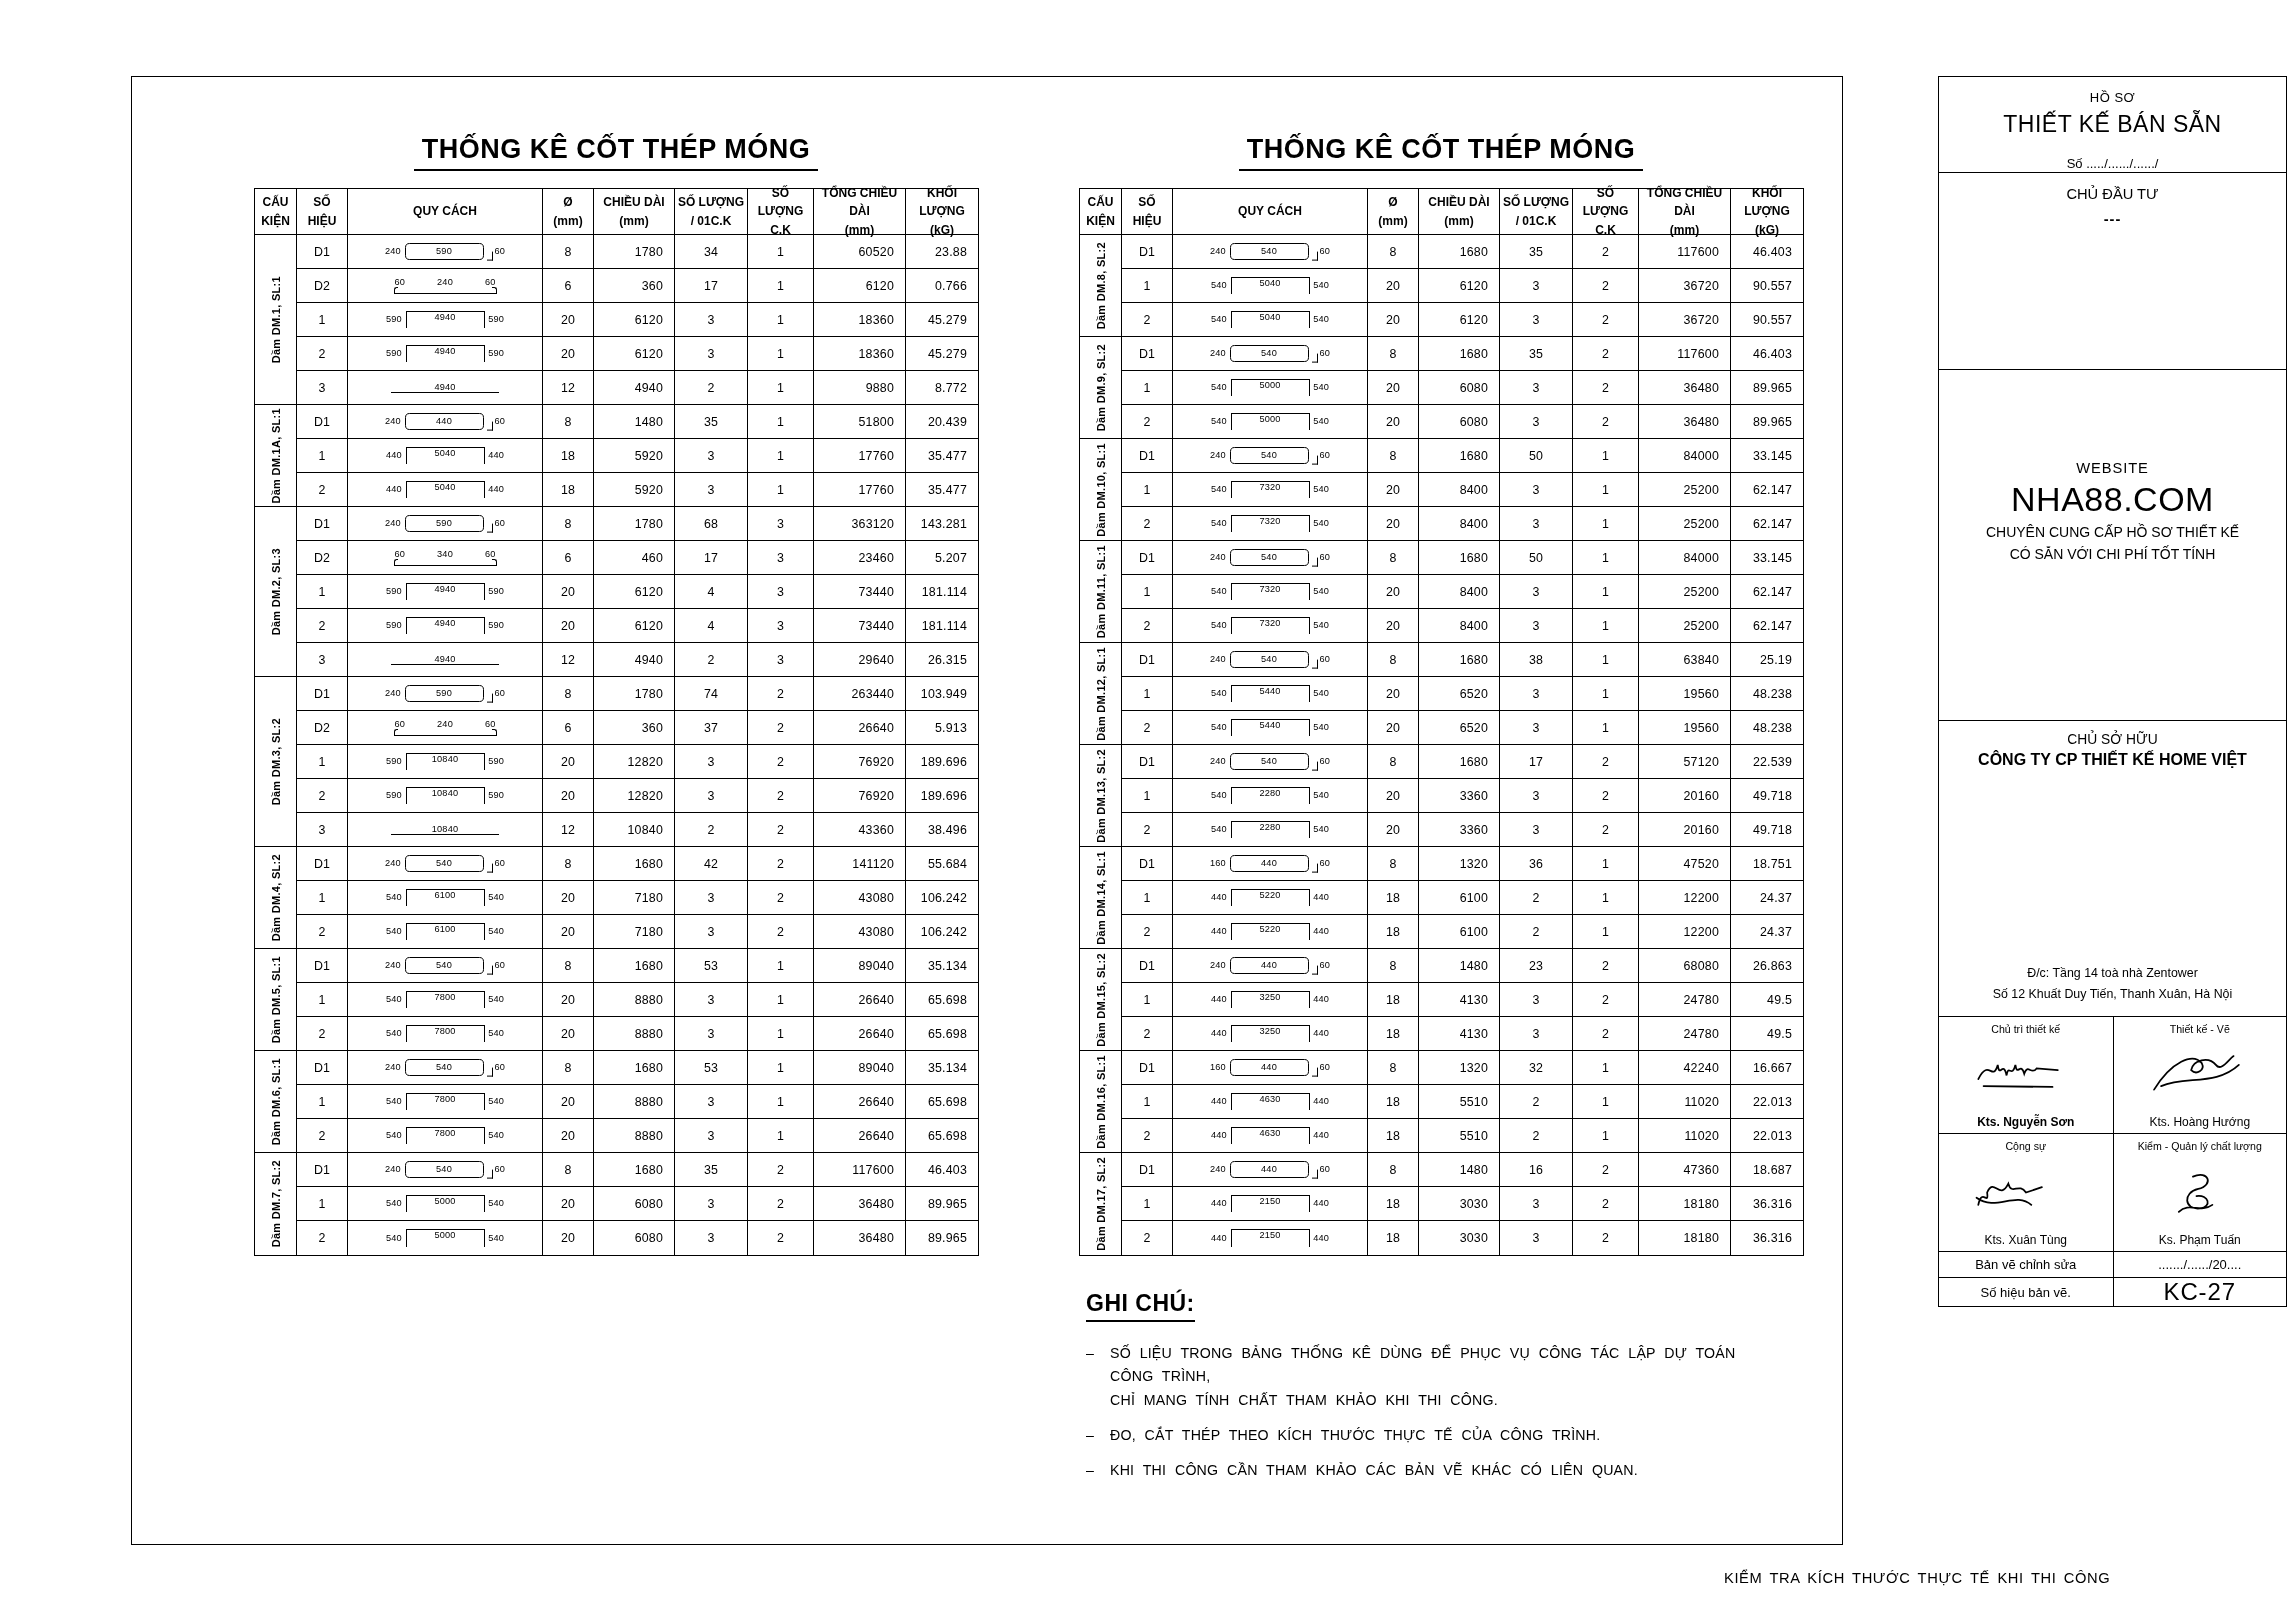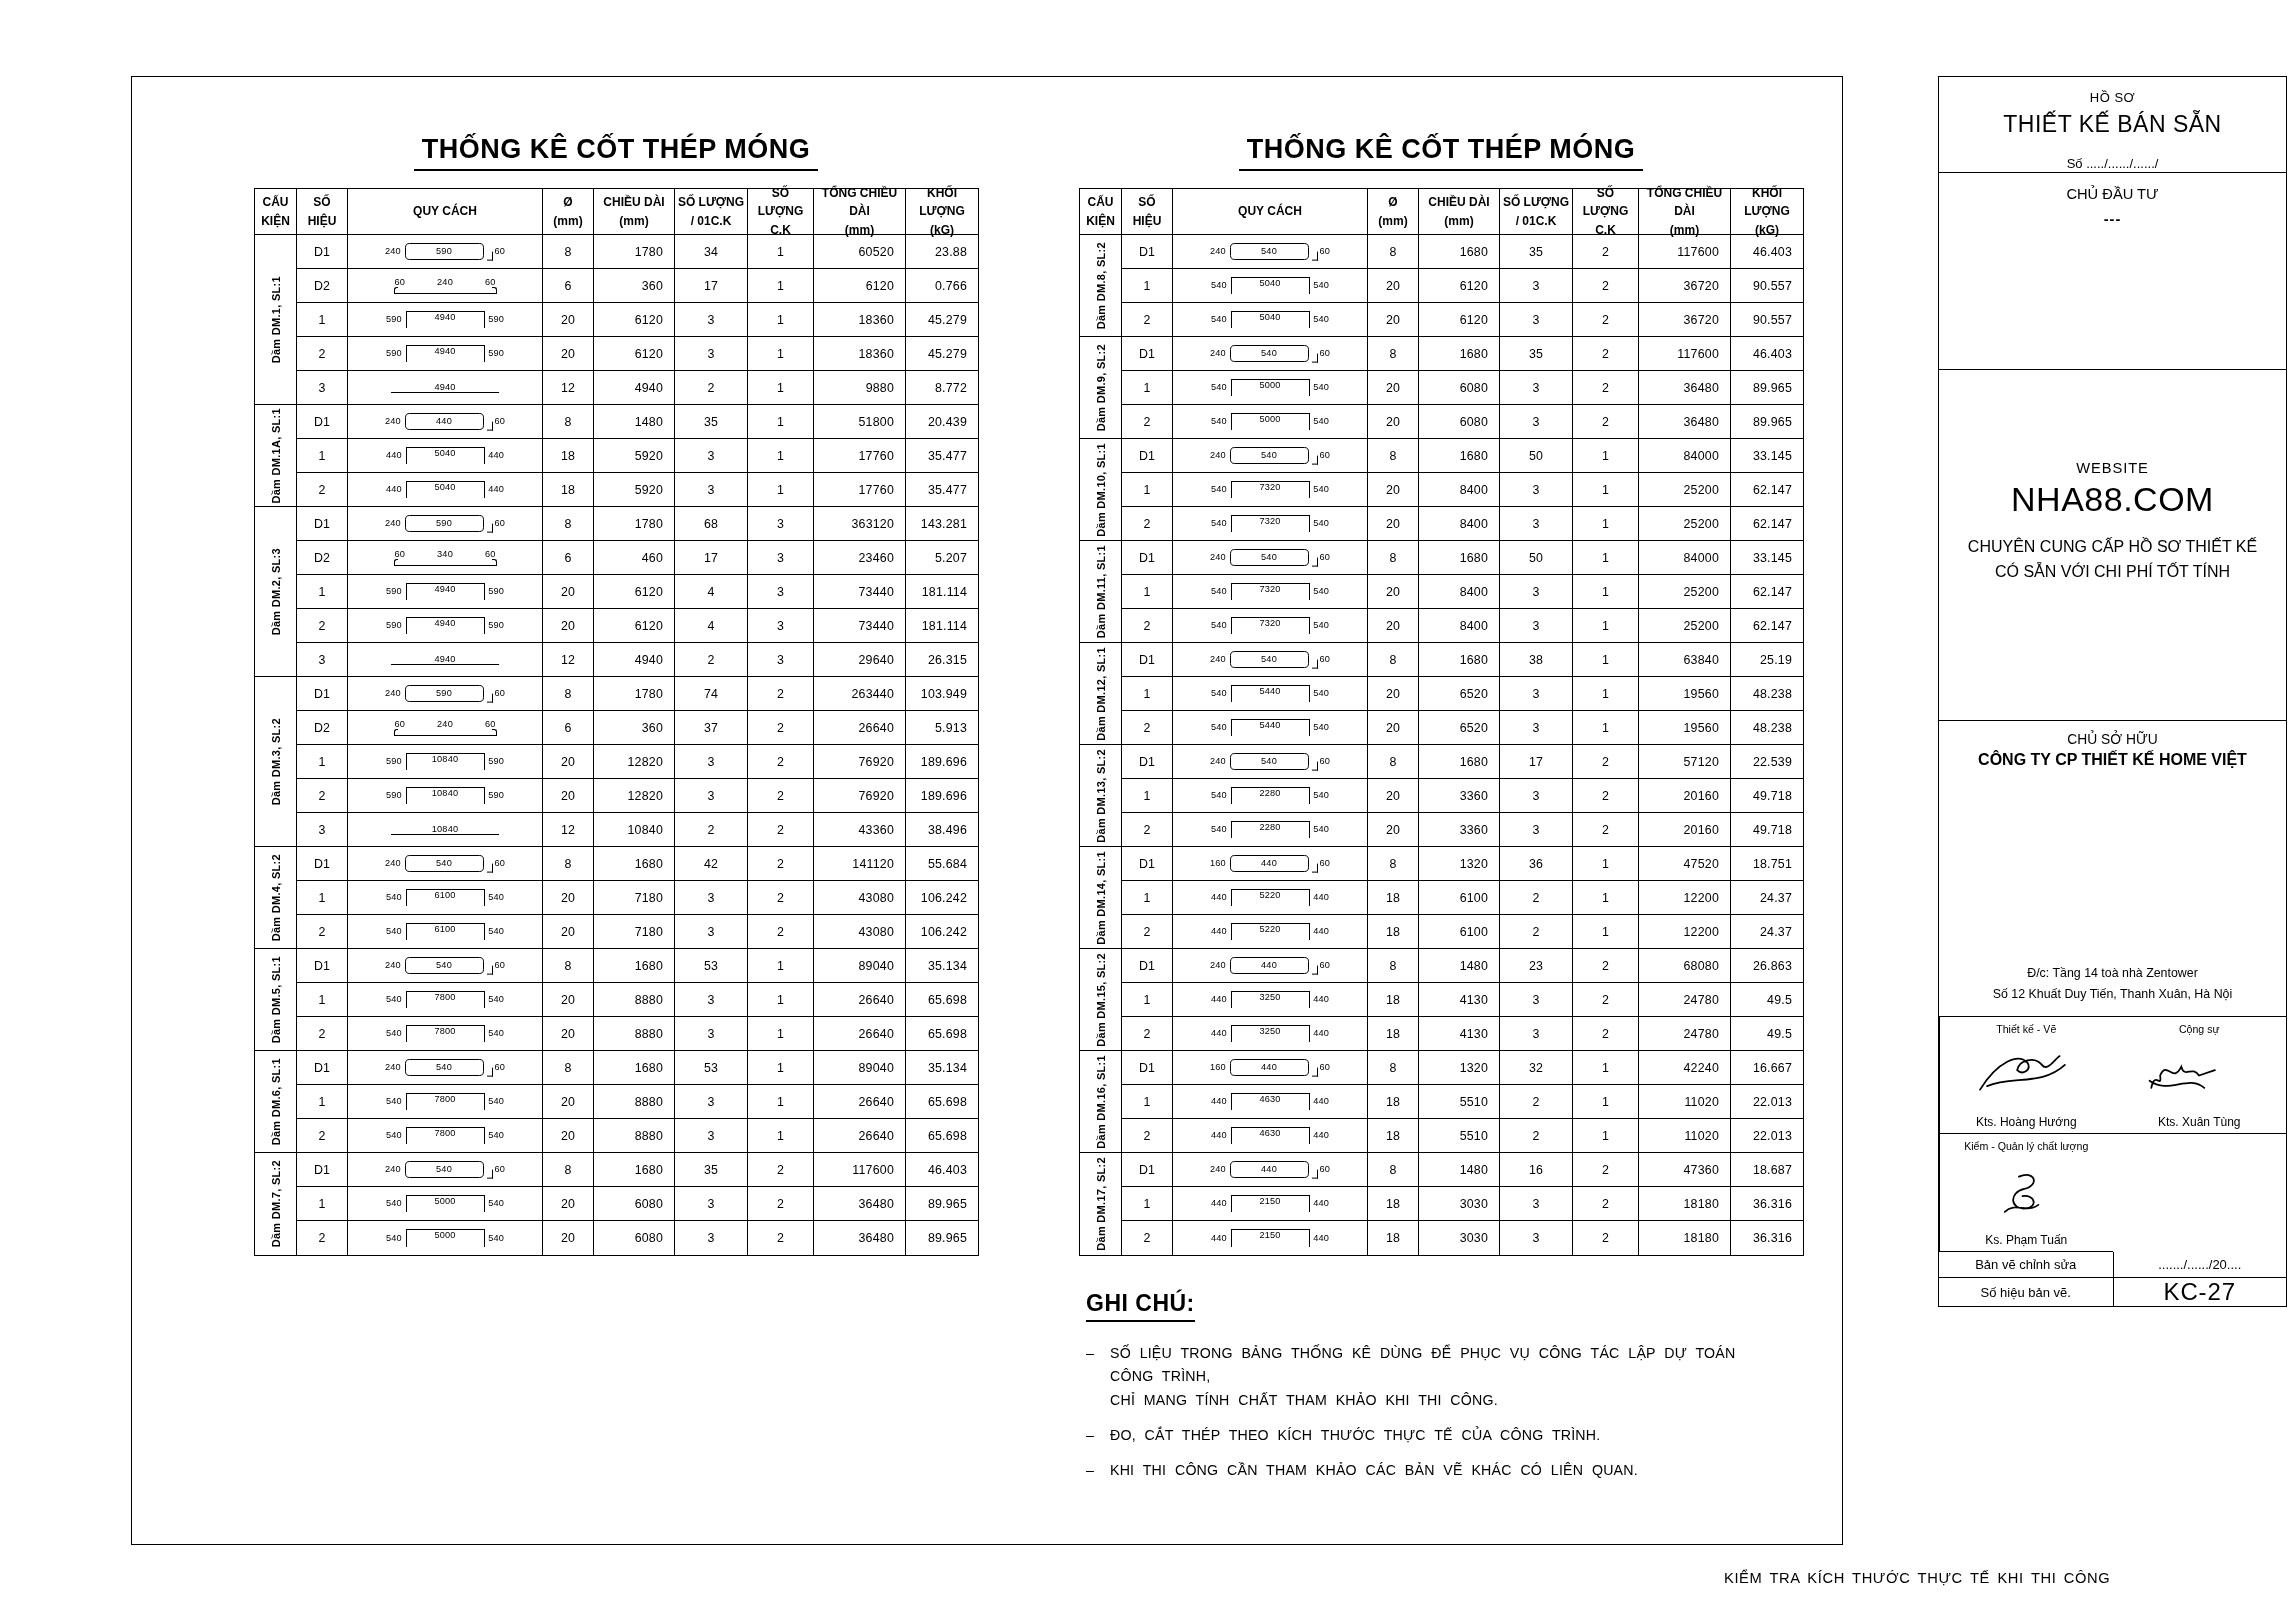--- a/index.html
+++ b/index.html
@@ -79,21 +79,21 @@
   #tb-s1 { height:119px; padding-top:13px; }
   #tb-s1 .l1 { font-size:13px; letter-spacing:0.5px; }
   #tb-s1 .l2 { font-size:23px; margin-top:5.5px; letter-spacing:0.5px; }
   #tb-s1 .l3 { font-size:13px; margin-top:18.4px; }
   #tb-s2 { height:250px; padding-top:13px; }
   #tb-s2 .l1 { font-size:14.7px; }
   #tb-s2 .l2 { font-size:14.7px; font-weight:700; margin-top:9.2px; letter-spacing:0.9px; }
   #tb-s3 { height:425px; padding-top:90px; }
   #tb-s3 .l1 { font-size:14.7px; letter-spacing:0.9px; }
   #tb-s3 .l2 { font-size:34px; margin-top:3.7px; letter-spacing:0.5px; }
-  #tb-s3 .l3 { font-size:16px; margin-top:16px; line-height:1.55; }
+  #tb-s3 .l3 { font-size:14px; margin-top:3px; line-height:1.55; }
   #tb-s4 { height:377px; padding-top:11px; }
   #tb-s4 .l1 { font-size:13.8px; }
   #tb-s4 .l2 { font-size:16px; font-weight:600; margin-top:3.7px; }
   #tb-s4 .addr { position:absolute; left:0; right:0; bottom:11px; font-size:12.4px; line-height:1.7; }
   #sig-grid { display:grid; grid-template-columns:1fr 1fr; grid-template-rows:117px 118px; }
   .sig-cell { border-bottom:1.8px solid #000; display:flex; flex-direction:column; align-items:center; padding:5.5px 3.7px 3.7px 3.7px; }
   .sig-cell.colr { border-left:1.8px solid #000; }
   .sig-role { font-size:10.6px; }
   .sig-svg { flex:1; display:flex; align-items:center; justify-content:center; }
   .sig-name { font-size:12px; }
@@ -1317,20 +1317,29 @@
   </div>
   <div class="tb-sec" id="tb-s4">
     <div class="l1">CHỦ SỞ HỮU</div>
     <div class="l2">CÔNG TY CP THIẾT KẾ HOME VIỆT</div>
     <div class="addr">
       <div>Đ/c: Tầng 14 toà nhà Zentower</div>
       <div>Số 12 Khuất Duy Tiến, Thanh Xuân, Hà Nội</div>
     </div>
   </div>
   <div id="sig-grid">
+      <div class="sig-cell">
+        <div class="sig-role">Chủ trì thiết kế</div>
+        <div class="sig-svg">
+          <svg width="108" height="53" viewBox="0 0 120 60">
+            <path d="M6,34 C18,10 22,38 28,18 C30,34 34,12 38,30 C40,16 44,34 48,18 C50,32 54,14 58,28 C62,16 66,30 72,22 L96,24 M12,42 L90,43" fill="none" stroke="#000" stroke-width="2" stroke-linecap="round"></path>
+          </svg>
+        </div>
+        <div class="sig-name b">Kts. Nguyễn Sơn</div>
+      </div>
       <div class="sig-cell colr">
         <div class="sig-role">Thiết kế - Vẽ</div>
         <div class="sig-svg">
           <svg width="108" height="53" viewBox="0 0 120 60">
             <path d="M8,46 C28,14 52,4 62,16 C66,24 56,30 50,24 C52,12 70,8 78,18 C84,26 92,12 98,8 M16,42 C44,30 78,42 104,18" fill="none" stroke="#000" stroke-width="2" stroke-linecap="round"></path>
           </svg>
         </div>
         <div class="sig-name">Kts. Hoàng Hướng</div>
       </div>
       <div class="sig-cell">

